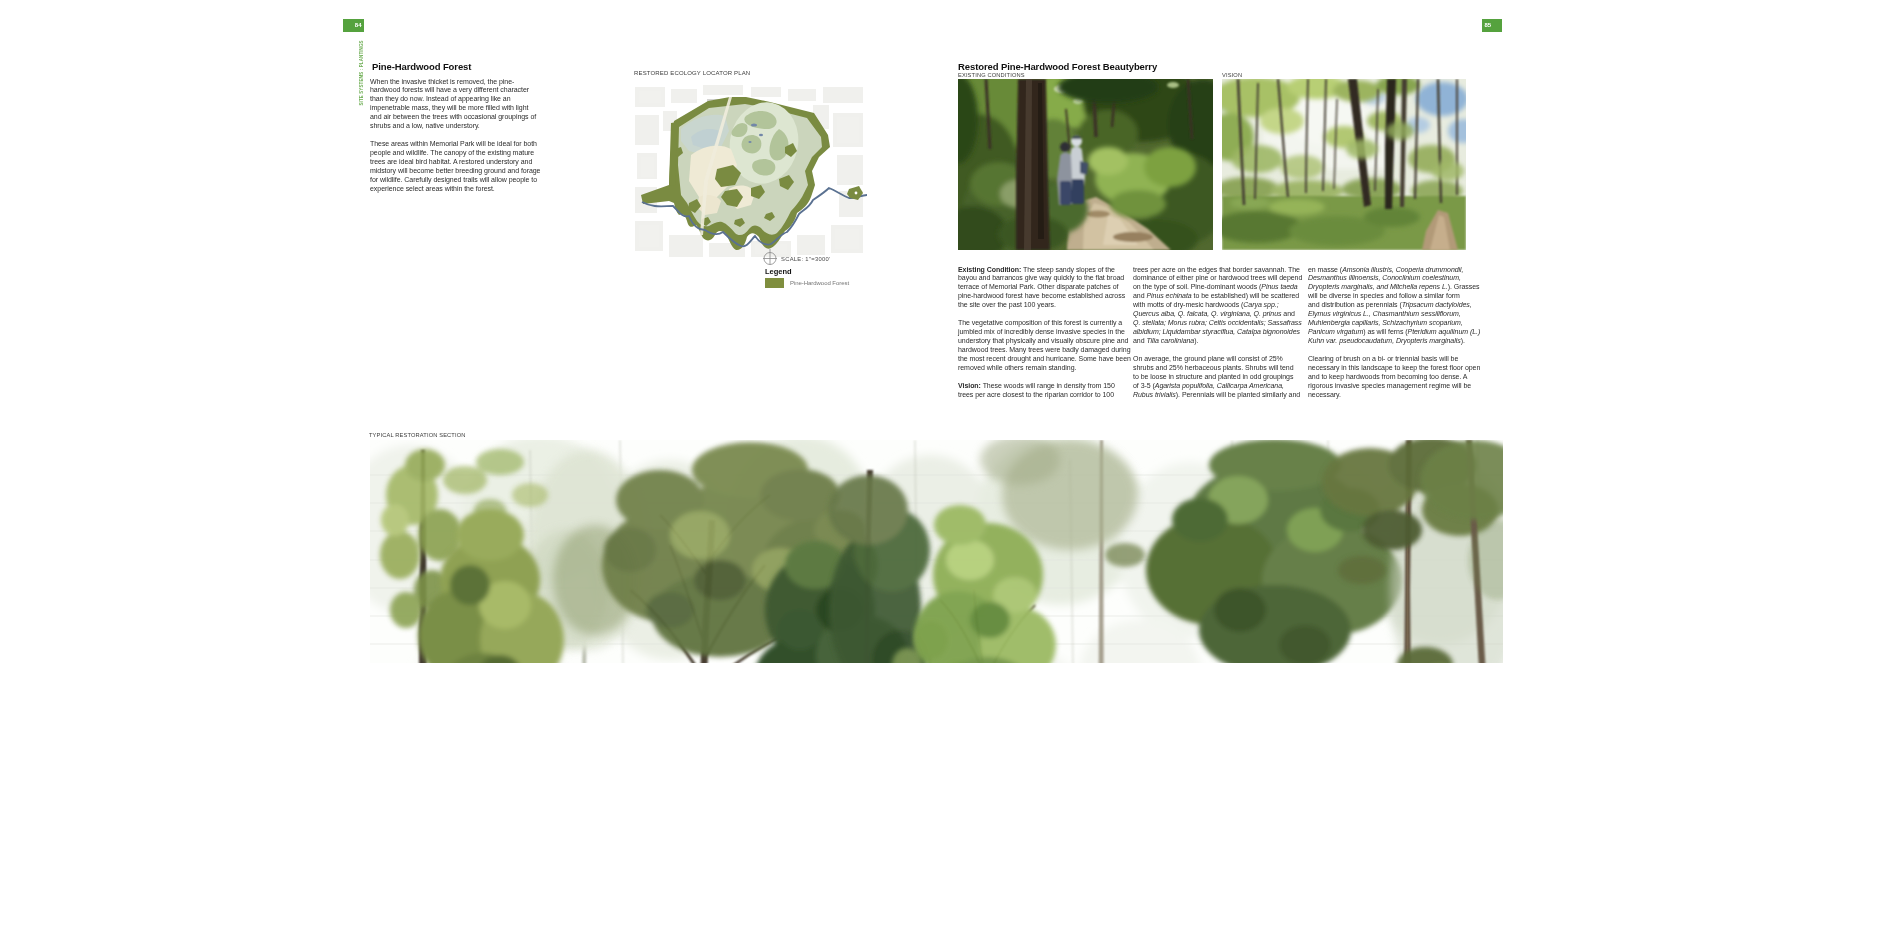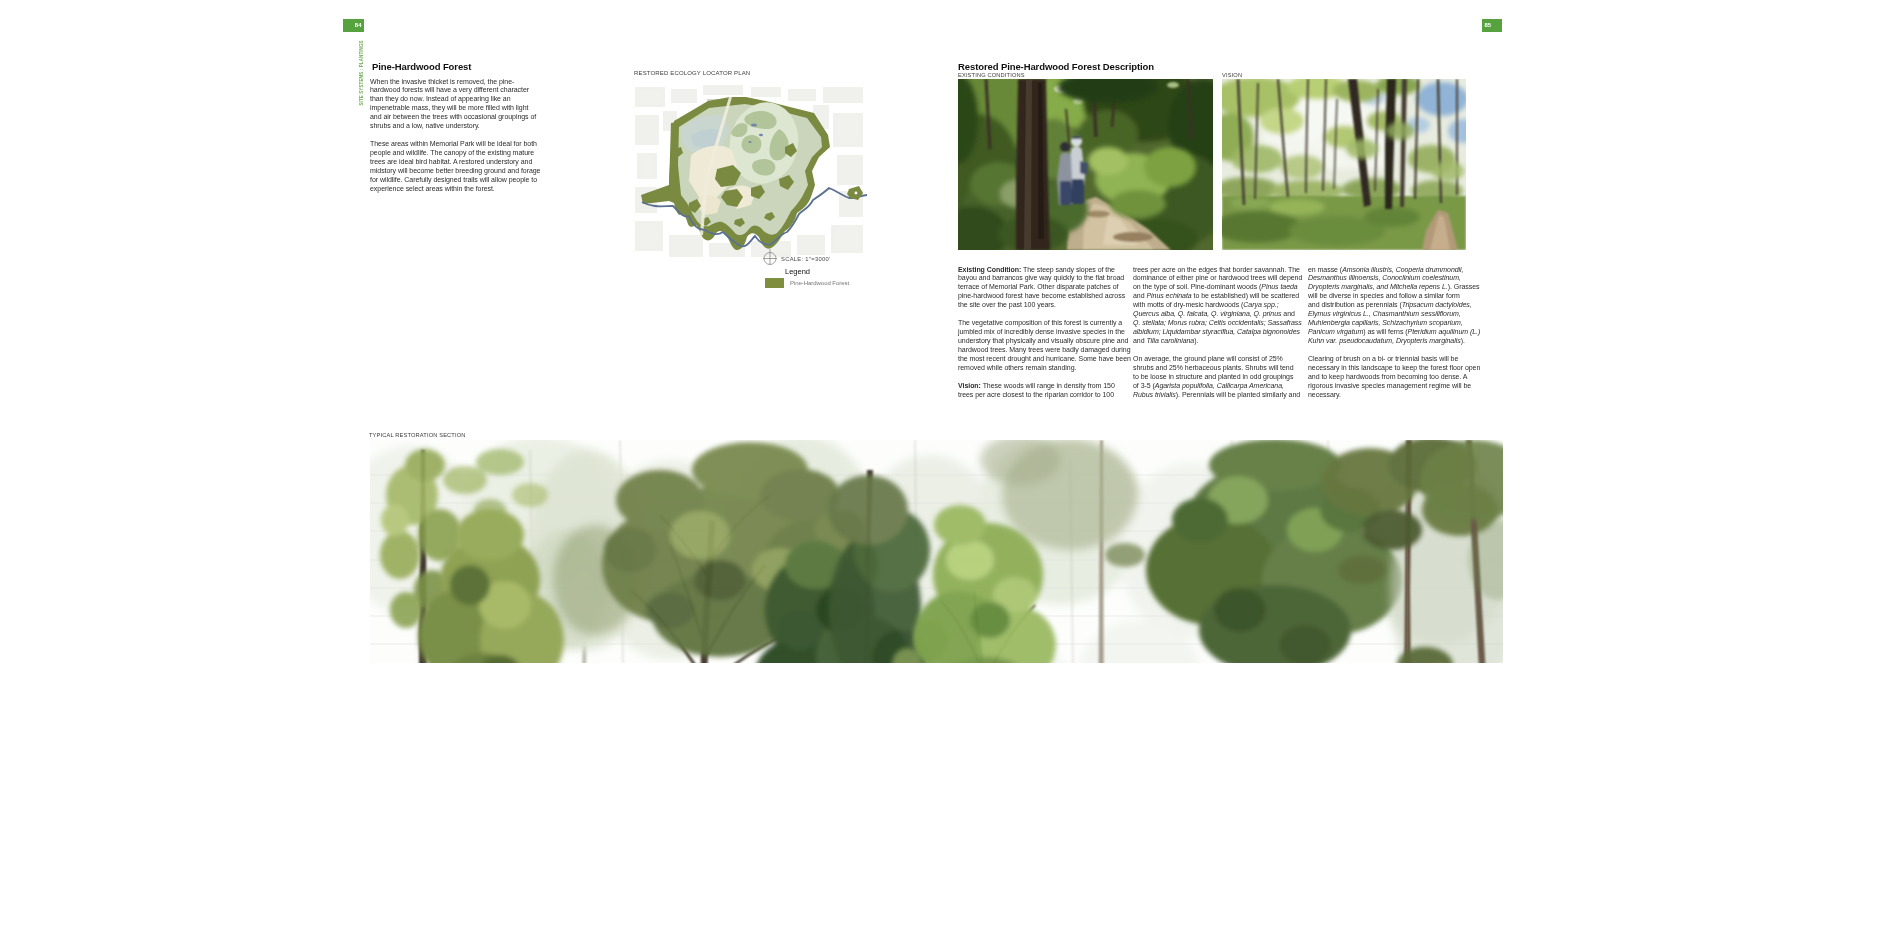--- a/index.html
+++ b/index.html
@@ -143,27 +143,27 @@
 
 <div class="abs" style="left:758px;top:247px;width:120px;height:18px;">
 <svg width="120" height="18" viewBox="0 0 120 18" xmlns="http://www.w3.org/2000/svg">
   <circle cx="12" cy="11.5" r="6" fill="none" stroke="#888" stroke-width="0.8"></circle>
   <line x1="12" y1="2" x2="12" y2="17.5" stroke="#888" stroke-width="0.8"></line>
   <line x1="5" y1="11.5" x2="19" y2="11.5" stroke="#888" stroke-width="0.8"></line>
   <text x="23" y="14" font-family="Liberation Sans, sans-serif" font-size="5.8" fill="#4a4a4a" letter-spacing="0.3">SCALE: 1"=3000'</text>
 </svg>
 </div>
 
-<div class="abs" style="left:765px;top:266.5px;font-size:7.5px;font-weight:normal;color:#111;margin-left:20px;">Legend</div>
+<div class="abs" style="left:765px;top:266.5px;font-size:7.5px;font-weight:bold;color:#111;">Legend</div>
 
 <div class="abs" style="left:765px;top:277.5px;width:19px;height:10px;background:#7f8e3e;"></div>
 
 <div class="abs" style="left:790px;top:279.5px;font-size:6px;color:#757575;letter-spacing:-0.05px;">Pine-Hardwood Forest</div>
 
-<div class="abs" style="left:958px;top:60.5px;font-size:9.5px;font-weight:bold;color:#111;letter-spacing:-0.1px;">Restored Pine-Hardwood Forest Description</div>
+<div class="abs" style="left:958px;top:60.5px;font-size:9.5px;font-weight:bold;color:#111;letter-spacing:-0.1px;">Restored Pine-Hardwood Forest Beautyberry</div>
 
 <div class="abs lab6" style="left:958px;top:72px;">EXISTING CONDITIONS</div>
 
 <div class="abs lab6" style="left:1222px;top:72px;">VISION</div>
 
 <div class="abs" style="left:958px;top:79px;width:255px;height:171px;">
 <svg width="255" height="171" viewBox="0 0 255 171" xmlns="http://www.w3.org/2000/svg">
   <defs>
     <filter id="pblur" x="-30%" y="-30%" width="160%" height="160%">
             <feGaussianBlur stdDeviation="1.3"></feGaussianBlur>

